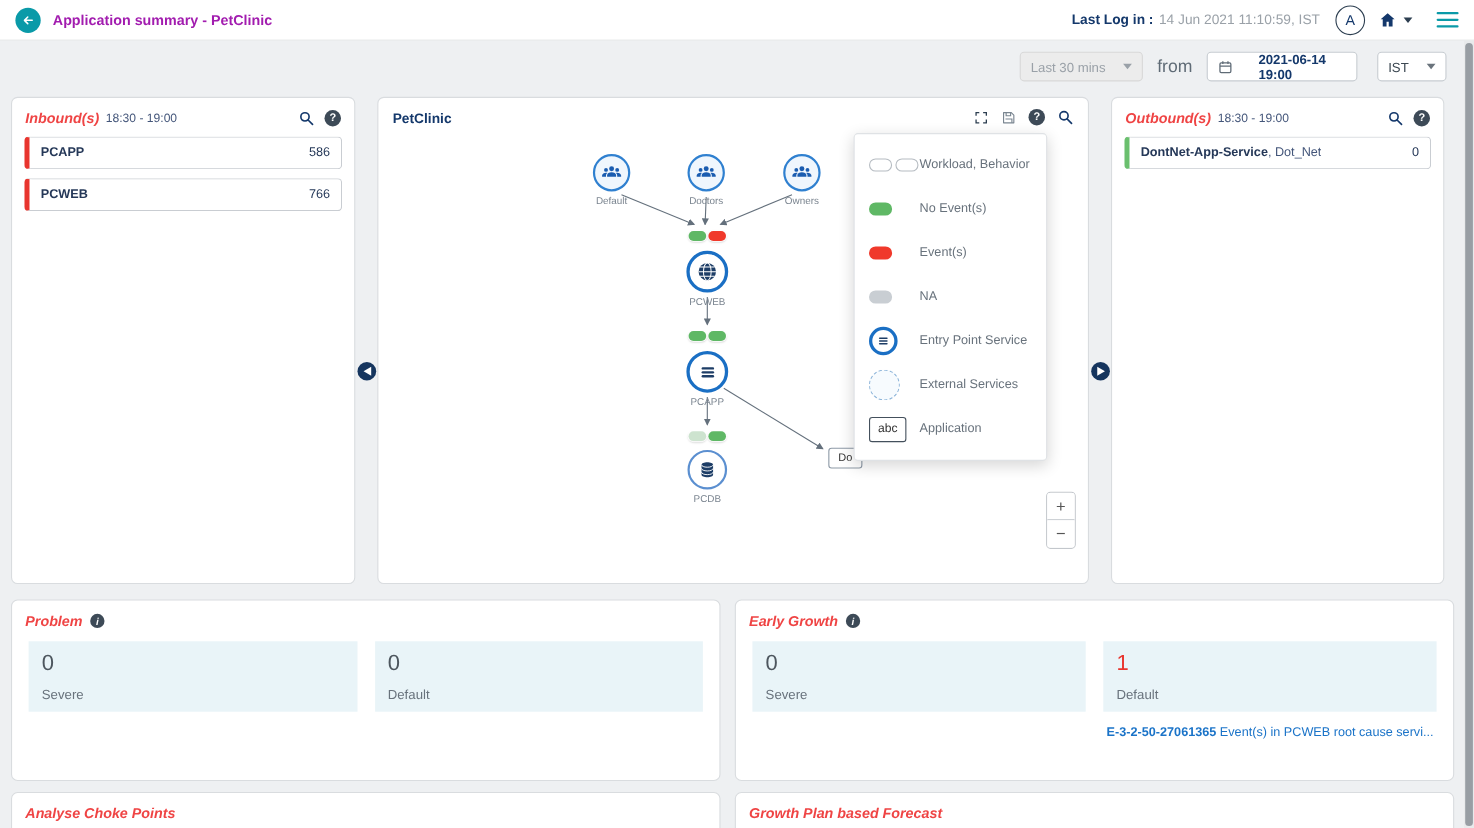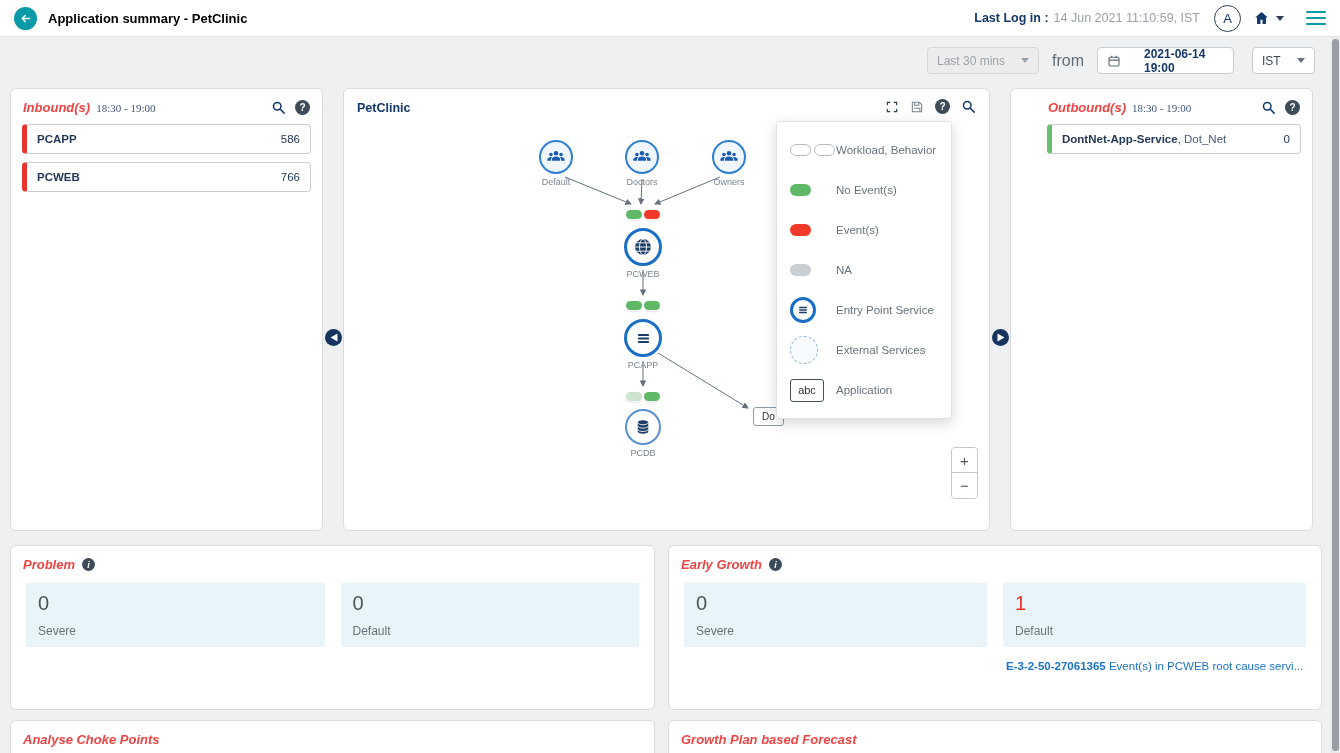--- a/index.html
+++ b/index.html
@@ -3,21 +3,21 @@
 <meta charset="utf-8">
 <style>
   *{margin:0;padding:0;box-sizing:border-box;}
   html,body{width:1340px;height:753px;}
   body{font-family:"Liberation Sans",sans-serif;background:#eef0f2;}
   .app{position:relative;width:1340px;height:753px;overflow:hidden;background:#eef0f2;}
 
   
   .topbar{position:absolute;top:0;left:0;width:100%;height:37px;background:#fff;border-bottom:1px solid #e3e5e7;display:flex;align-items:center;padding:0 14px;z-index:10;}
   .back-btn{width:23px;height:23px;border-radius:50%;background:#0a9aa8;border:none;display:flex;align-items:center;justify-content:center;cursor:pointer;flex:0 0 auto;}
-  .page-title{font-size:13px;font-weight:bold;color:#000000;margin-left:11px;}
+  .page-title{font-size:13px;font-weight:bold;color:#a21caf;margin-left:11px;}
   .topbar-right{margin-left:auto;display:flex;align-items:center;}
   .login-label{font-size:12.5px;font-weight:bold;color:#14386b;}
   .login-value{font-size:12.5px;color:#9aa1a8;margin-left:5px;}
   .avatar{width:27px;height:27px;border-radius:50%;border:1.5px solid #2c3e50;background:#fff;display:flex;align-items:center;justify-content:center;font-size:13px;color:#14386b;margin-left:14px;cursor:pointer;}
   .home-icon{margin-left:12px;color:#14386b;display:flex;cursor:pointer;}
   .caret{width:0;height:0;border-left:4px solid transparent;border-right:4px solid transparent;border-top:5px solid #2c3e50;display:inline-block;}
   .topbar-right .caret{margin-left:6px;cursor:pointer;}
   .hamburger{margin-left:22px;background:none;border:none;display:flex;flex-direction:column;gap:3.5px;cursor:pointer;padding:0;}
   .hamburger span{width:20px;height:2.5px;background:#0a9aa8;border-radius:1px;}
 
@@ -29,28 +29,28 @@
   .date-input{height:27px;width:137px;background:#fff;border:1px solid #c7ccd1;border-radius:4px;display:flex;align-items:center;padding:0 9px;gap:23px;cursor:pointer;}
   .date-input .val{font-size:12px;font-weight:bold;color:#14386b;}
   .cal-icon{color:#5f6b76;display:flex;}
   .tz-select{height:27px;width:63px;margin-left:18px;background:#fff;border:1px solid #c7ccd1;border-radius:4px;display:flex;align-items:center;justify-content:space-between;padding:0 9px;font-size:12px;color:#3c4852;cursor:pointer;}
   .tz-select .caret{border-top-color:#6a737c;}
 
   
   .panel{position:absolute;background:#fff;border:1px solid #d9dcdf;border-radius:6px;}
   .inbound{left:10px;top:88px;width:313px;height:443px;}
   .topo-panel{left:343px;top:88px;width:647px;height:443px;}
-  .outbound{left:1010px;top:88px;width:303px;height:443px;padding-left:25px;}
+  .outbound{left:1010px;top:88px;width:303px;height:443px;}
   .problem{left:10px;top:545px;width:645px;height:165px;}
   .ew{left:668px;top:545px;width:654px;height:165px;}
   .choke{left:10px;top:720px;width:645px;height:80px;}
   .growth{left:668px;top:720px;width:654px;height:80px;}
   .panel-head{display:flex;align-items:center;padding:11px 12px 9px;}
   .panel-title{font-size:13px;font-weight:bold;color:#ef4444;font-style:italic;}
-  .panel-range{font-size:11px;color:#44567a;margin-left:6px;font-family:Liberation Serif, serif;}
+  .panel-range{font-size:11px;color:#44567a;margin-left:6px;}
   .head-icons{margin-left:auto;display:flex;align-items:center;gap:9px;}
   .icon-btn{display:flex;color:#2c3e50;cursor:pointer;background:none;border:none;padding:0;align-items:center;}
   .icon-btn.navy{color:#14386b;}
   .icon-btn.soft{color:#7a8691;}
   .help-circle{width:15px;height:15px;border-radius:50%;background:#3d4a57;color:#fff;font-size:10px;font-weight:bold;display:flex;align-items:center;justify-content:center;cursor:pointer;flex:0 0 auto;}
   .info-circle{width:13px;height:13px;border-radius:50%;background:#3d4a57;color:#fff;font-size:9px;font-weight:bold;font-style:italic;display:inline-flex;align-items:center;justify-content:center;margin-left:7px;cursor:pointer;}
 
   .list-item{height:30px;margin:0 11px 8px;background:#fff;border:1px solid #c9cdd2;border-left:5px solid #ccc;border-radius:4px;display:flex;align-items:center;justify-content:space-between;padding:0 10px;cursor:pointer;}
   .list-item[data-status="red"]{border-left-color:#e8352e;}
   .list-item[data-status="green"]{border-left-color:#6abf6e;}

